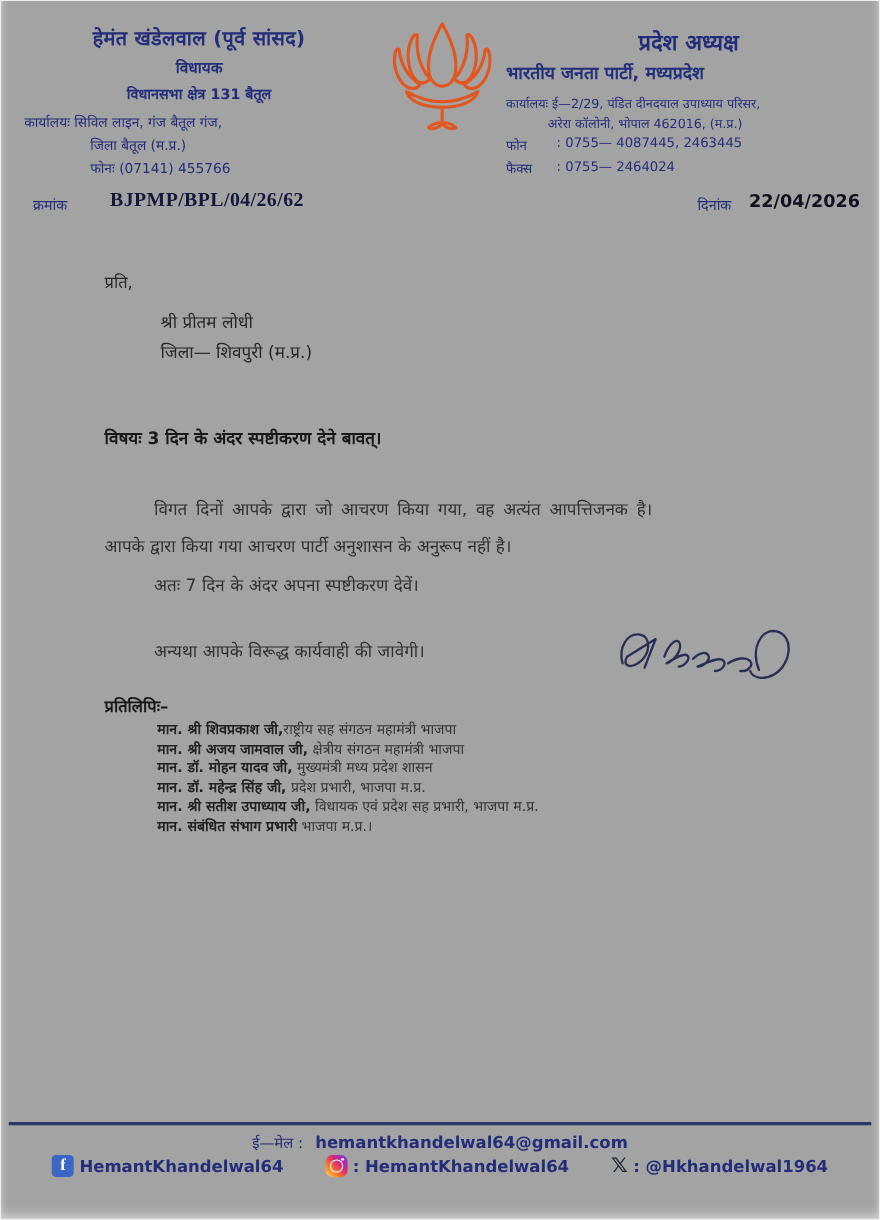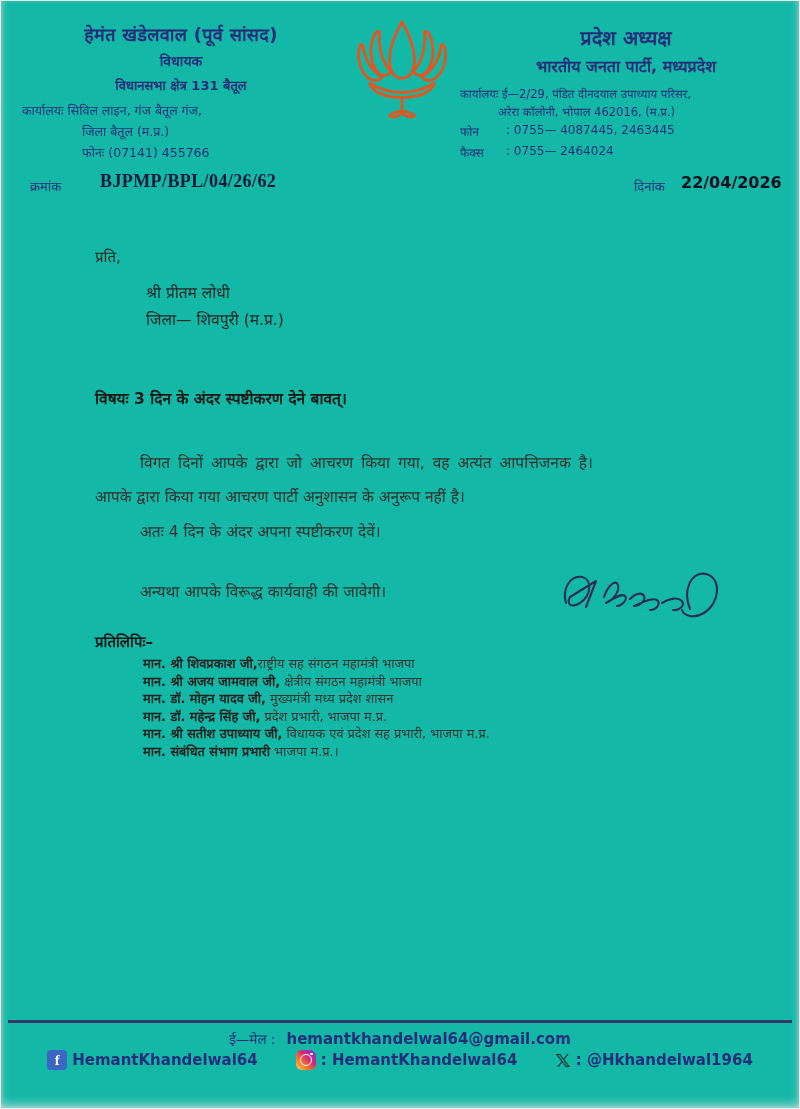--- a/index.html
+++ b/index.html
@@ -4,36 +4,36 @@
 <style>
   :root{
     --navy:#232e7a;
     --ink:#262626;
     --orange:#e2571f;
   }
   *{box-sizing:border-box;}
   html,body{margin:0;padding:0;background:#ffffff;}
   .page{
     position:relative;width:800px;height:1109px;margin:0 auto;
-    background:#14b8a6;overflow:hidden;
+    background:#a3a3a3;overflow:hidden;
     font-family:"DejaVu Sans","Liberation Sans",sans-serif;color:var(--ink);
     box-shadow:inset 0 0 0 1px #eceef0, inset 6px 0 8px -6px #d9d9d9,
                inset -6px 0 8px -6px #d9d9d9, inset 0 -10px 12px -8px #dfe6ec;
   }
   
   .hdr-left{position:absolute;left:22px;top:22px;width:318px;color:var(--navy);}
   .hdr-left .name{font-size:18px;font-weight:700;text-align:center;letter-spacing:.3px;}
   .hdr-left .title{font-size:14px;font-weight:700;text-align:center;margin-top:5px;}
   .hdr-left .constituency{font-size:13px;font-weight:700;text-align:center;margin-top:6px;}
   .hdr-left .office1{font-size:12.5px;margin-top:8px;}
   .hdr-left .office2,.hdr-left .phone{font-size:12.5px;padding-left:60px;margin-top:4px;}
   .logo{position:absolute;left:352px;top:12px;width:100px;height:116px;}
   .hdr-right{position:absolute;left:460px;top:24px;width:332px;color:var(--navy);}
   .hdr-right .post{font-size:20px;font-weight:700;text-align:center;}
-  .hdr-right .party{font-size:16px;font-weight:700;text-align:center;margin-top:4px;}
+  .hdr-right .party{font-size:16px;font-weight:700;margin-top:4px;}
   .hdr-right .office1{font-size:11.5px;margin-top:9px;}
   .hdr-right .office2{font-size:11.5px;padding-left:38px;margin-top:3px;}
   .hdr-right .row{display:flex;font-size:12px;margin-top:4px;}
   .hdr-right .row .lbl{width:46px;}
   
   .serial-label{position:absolute;left:30px;top:177px;font-size:13px;color:var(--navy);text-align:center;}
   .serial-value{position:absolute;left:100px;top:171px;font-family:"Liberation Serif","DejaVu Serif",serif;
     font-weight:700;font-size:18px;color:#14183a;letter-spacing:.4px;}
   .date-label{position:absolute;left:634px;top:177px;font-size:13px;color:var(--navy);}
   .date-value{position:absolute;left:681px;top:173px;font-weight:700;font-size:16px;color:#101020;}
@@ -129,21 +129,21 @@
   <div class="prati">प्रति,</div>
   <div class="recipient">
     <div>श्री प्रीतम लोधी</div>
     <div>जिला— शिवपुरी (म.प्र.)</div>
   </div>
 
   <div class="subject">विषयः 3 दिन के अंदर स्पष्टीकरण देने बावत्।</div>
 
   <div class="bodyline b1">विगत दिनों आपके द्वारा जो आचरण किया गया, वह अत्यंत आपत्तिजनक है।</div>
   <div class="bodyline b2">आपके द्वारा किया गया आचरण पार्टी अनुशासन के अनुरूप नहीं है।</div>
-  <div class="bodyline b3">अतः 4 दिन के अंदर अपना स्पष्टीकरण देवें।</div>
+  <div class="bodyline b3">अतः 7 दिन के अंदर अपना स्पष्टीकरण देवें।</div>
   <div class="bodyline b4">अन्यथा आपके विरूद्ध कार्यवाही की जावेगी।</div>
 
   <div class="sig">
     <svg viewBox="0 0 195 58" width="195" height="58">
       <g fill="none" stroke="#2b2f55" stroke-width="2.1" stroke-linecap="round" stroke-linejoin="round">
         <path d="M8 38 C4 24 12 10 24 12 C34 14 34 30 22 38 C14 43 8 40 12 32 L38 16 L28 42"></path>
         <path d="M46 32 C50 20 58 14 60 20 C62 27 54 36 48 38 C56 33 64 28 67 31 C70 34 64 41 59 41"></path>
         <path d="M72 34 C78 28 84 27 86 31 C88 35 82 41 76 41 C84 38 94 32 99 35 C103 38 99 45 92 45"></path>
         <path d="M104 38 C112 33 120 32 124 36 C127 40 122 46 115 45"></path>
         <path d="M132 44 C124 24 134 6 148 9 C164 13 162 38 146 48 C136 54 126 51 124 45"></path>

